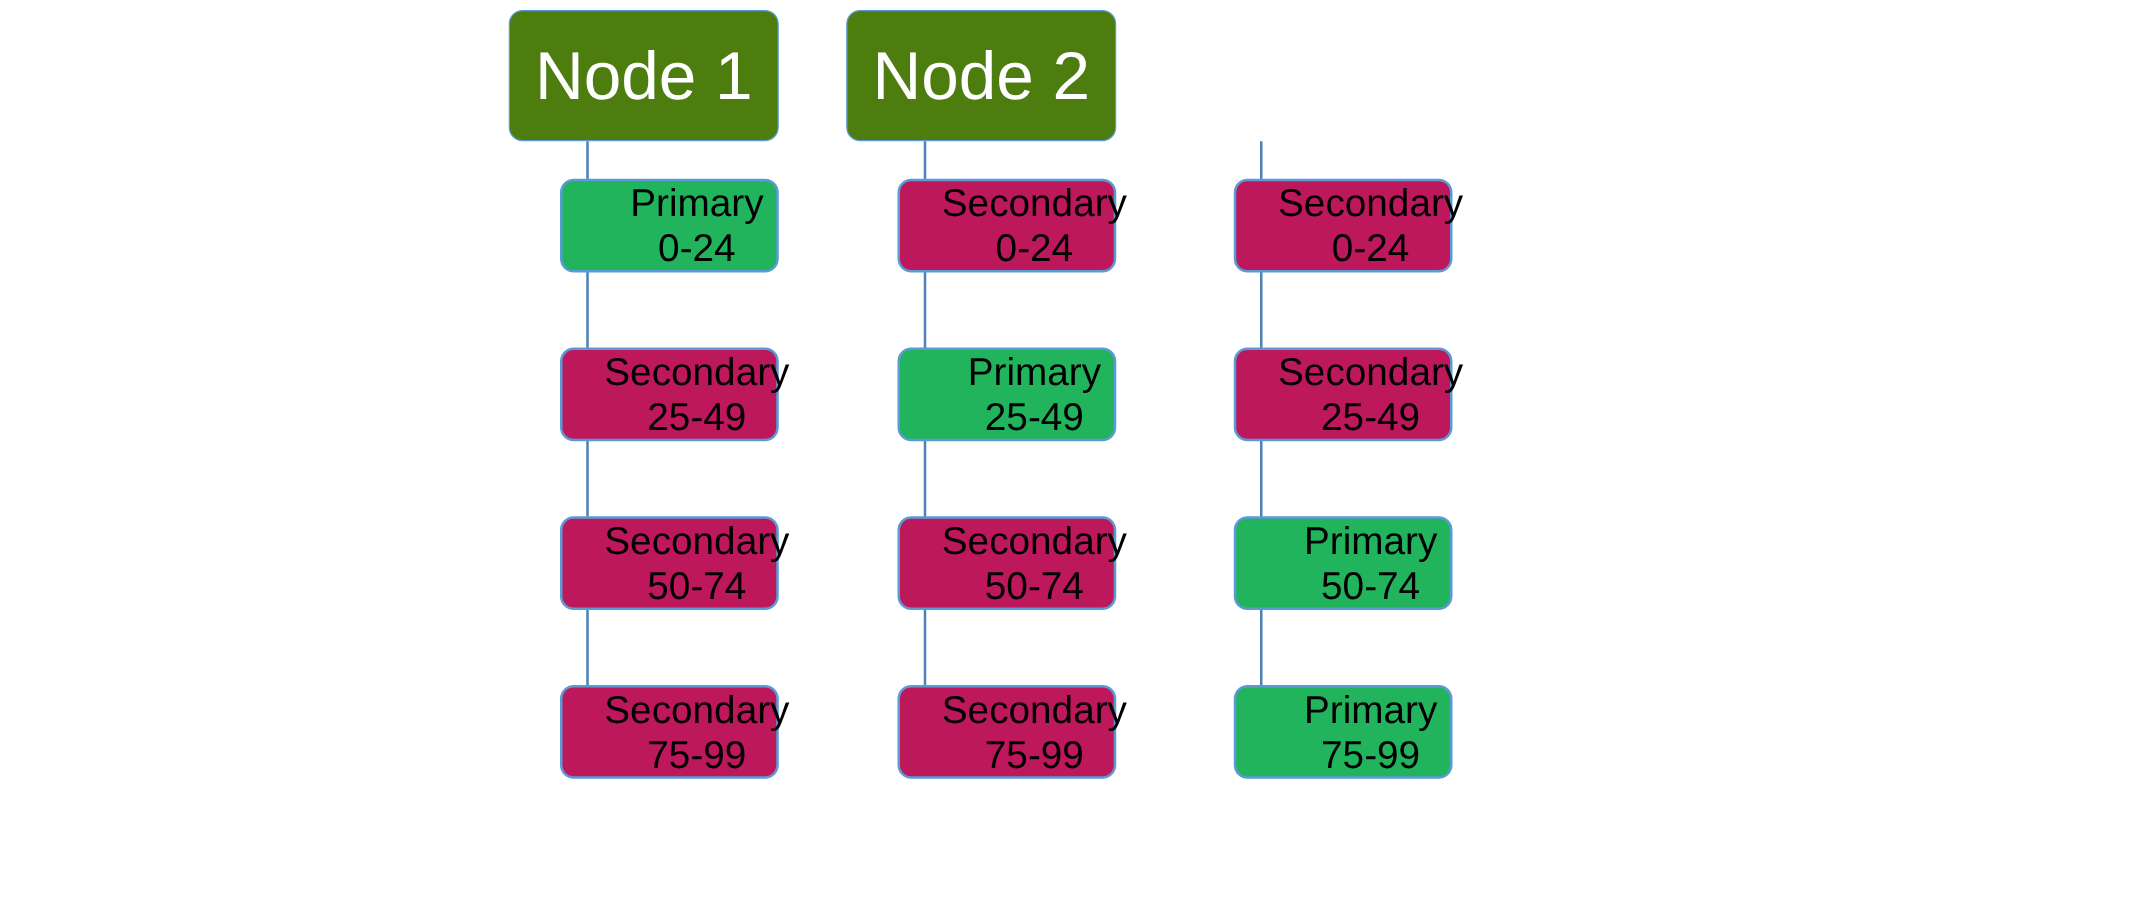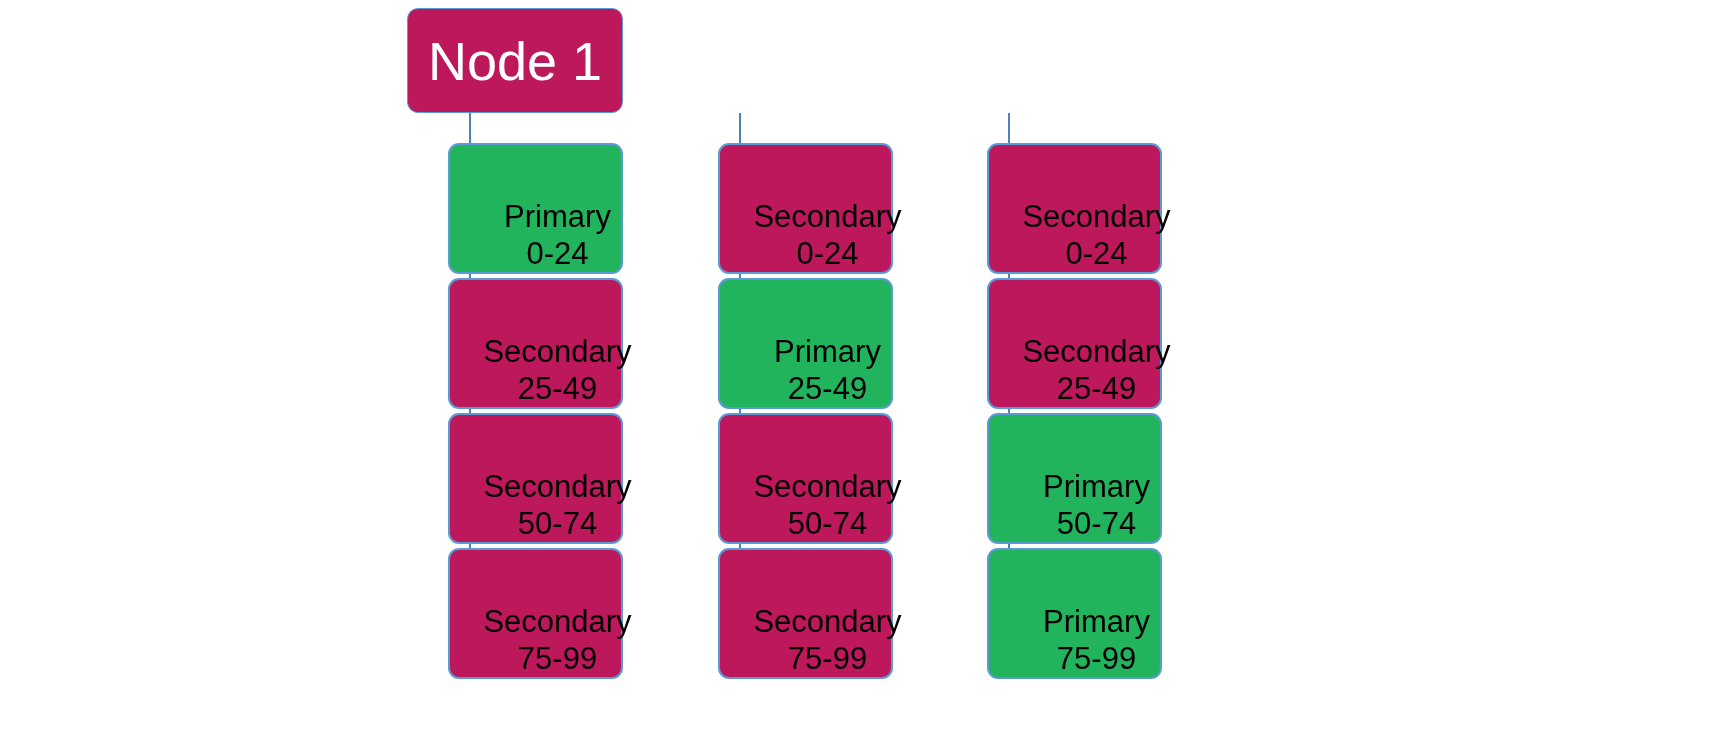--- a/index.html
+++ b/index.html
@@ -32,21 +32,21 @@
   #col-1 { left: 677px; }
   #col-2 { left: 946px; }
 
   
   .node-header {
     position: absolute;
     left: 0px;
     top: 8px;
     width: 216px;
     height: 105px;
-    background: #be185d;
+    background: #4d7c0f;
     border: 1px solid #5B9BD5;
     border-radius: 11px;
     box-sizing: border-box;
     display: flex;
     align-items: center;
     justify-content: center;
     color: #ffffff;
     font-size: 54px;
     line-height: 1;
     font-weight: 400;
@@ -70,28 +70,28 @@
     width: 42px;
     height: 2px;
     background: #4E81B4;
   }
 
   
   .child-box {
     position: absolute;
     left: 41px;
     width: 175px;
-    height: 131px;
+    height: 75px;
     box-sizing: border-box;
     border: 2px solid #5B9BD5;
     border-radius: 11px;
     display: flex;
     flex-direction: column;
     align-items: center;
-    justify-content: flex-end;
+    justify-content: space-between;
     color: #000000;
     font-size: 31px;
     line-height: 1.17;
     white-space: nowrap;
     padding-left: 44px;
   }
   .child-box.primary   { background: #22B45D; }
   .child-box.secondary { background: #be185d; }
 
   .child-role,
@@ -123,20 +123,21 @@
       <span class="child-role">Secondary</span>
       <span class="child-range">50-74</span>
     </div>
     <div class="child-box secondary" style="top: 548px;">
       <span class="child-role">Secondary</span>
       <span class="child-range">75-99</span>
     </div>
   </div>
 
   <div class="column" id="col-1">
+    <div class="node-header">Node 2</div>
     <div class="trunk" style="height: 489.5px;"></div>
 
     <div class="stub" style="top: 195.5px;"></div>
     <div class="stub" style="top: 330.5px;"></div>
     <div class="stub" style="top: 465.5px;"></div>
     <div class="stub" style="top: 600.5px;"></div>
 
     <div class="child-box secondary" style="top: 143px;">
       <span class="child-role">Secondary</span>
       <span class="child-range">0-24</span>

